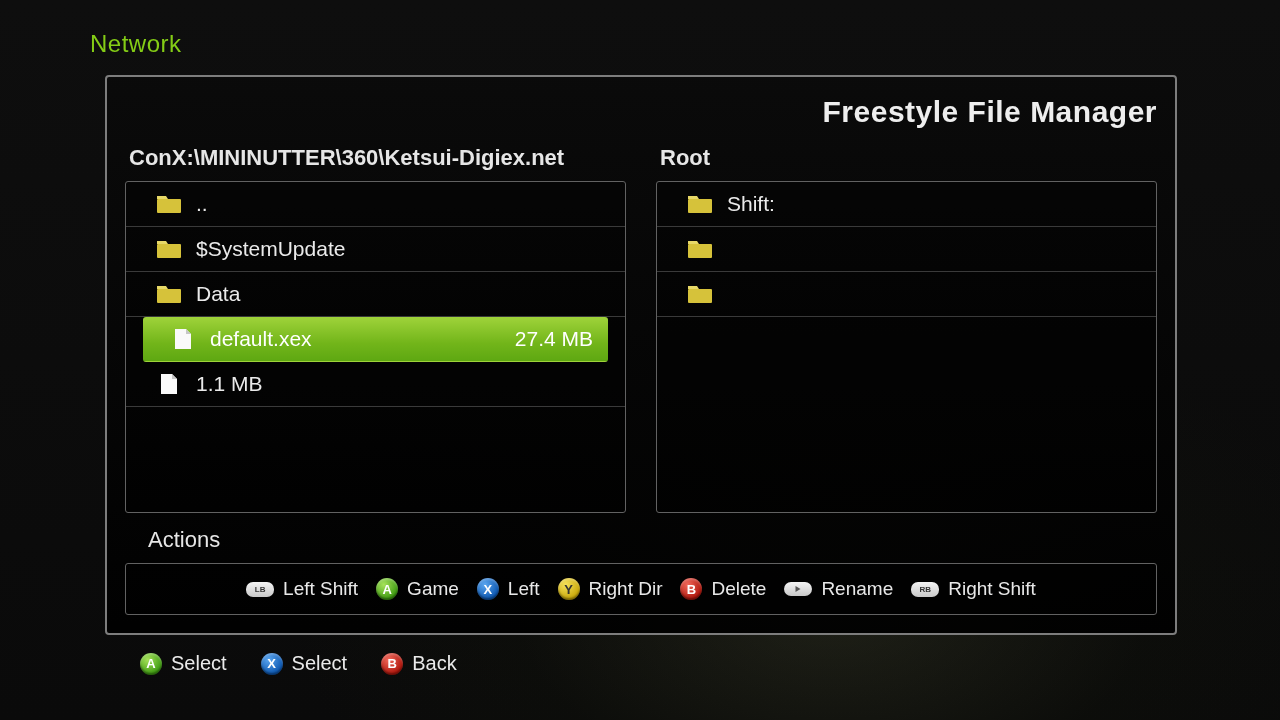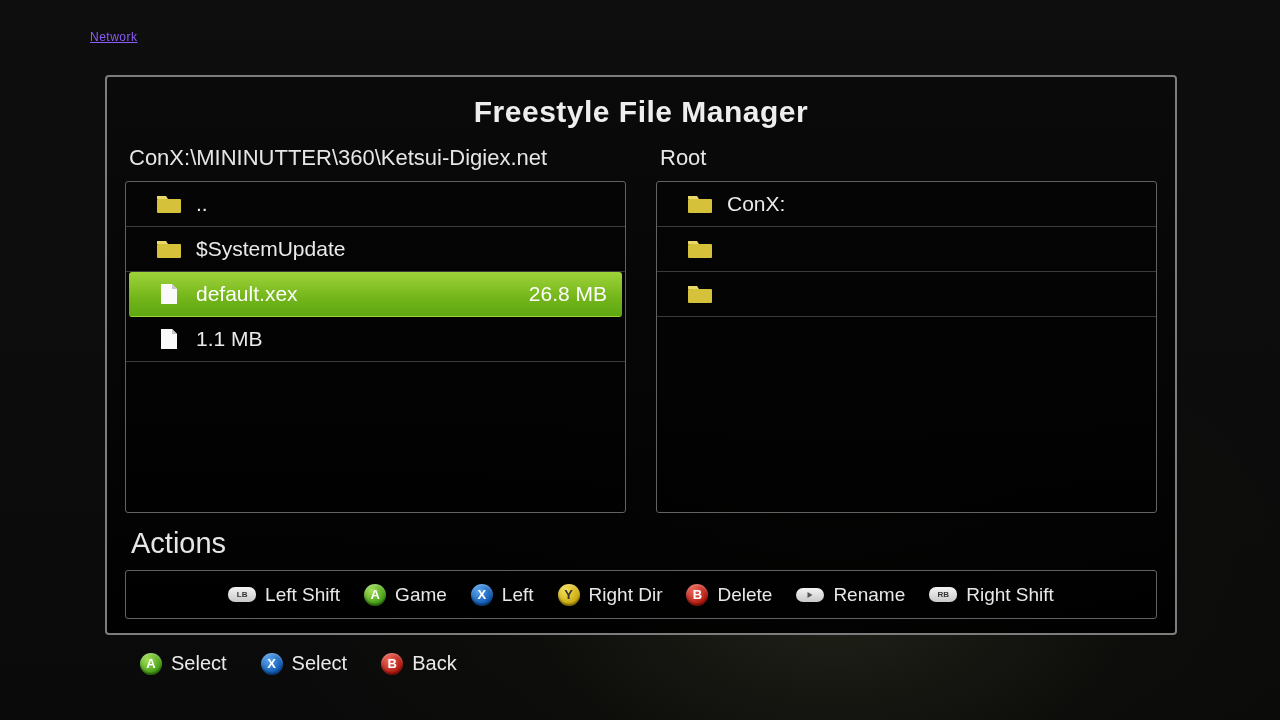--- a/index.html
+++ b/index.html
@@ -15,40 +15,39 @@
   .bg-gradient {
     position: absolute;
     inset: 0;
     background: radial-gradient(ellipse 900px 500px at 65% 85%, rgba(90,95,60,0.25) 0%, rgba(25,30,12,0.15) 35%, rgba(0,0,0,0) 60%),
                 linear-gradient(180deg, #0e0e0e 0%, #0a0a0a 100%);
   }
   .bg-network {
     position: absolute;
     top: 30px;
     left: 90px;
-    color: #8b5cf6;
-    font-size: 12px;
+    color: #84cc16;
+    font-size: 24px;
     letter-spacing: 0.5px;
-    text-decoration: underline;
   }
   .main-dialog {
     position: absolute;
     left: 105px;
     top: 75px;
     width: 1072px;
     height: 560px;
     border: 2px solid #7d7d7d;
     border-radius: 4px;
     background: linear-gradient(180deg, rgba(10,10,10,0.92) 0%, rgba(0,0,0,0.92) 100%);
     padding: 18px 18px 14px 18px;
     display: flex;
     flex-direction: column;
   }
   .title {
-    text-align: center;
+    text-align: right;
     font-size: 30px;
     font-weight: 600;
     color: #eeeeee;
     letter-spacing: 0.5px;
     margin-bottom: 16px;
   }
   .panes {
     display: flex;
     gap: 30px;
     flex: 0 0 auto;
@@ -58,20 +57,21 @@
     display: flex;
     flex-direction: column;
   }
   .pane-path {
     font-size: 22px;
     color: #e6e6e6;
     margin-bottom: 10px;
     padding-left: 4px;
     white-space: nowrap;
     overflow: hidden;
+    font-weight: bold;
   }
   .pane-list {
     border: 1px solid #626262;
     border-radius: 3px;
     height: 332px;
     background: rgba(0,0,0,0.35);
     overflow: hidden;
   }
   .row {
     display: flex;
@@ -80,47 +80,48 @@
     padding: 0 18px 0 30px;
     border-bottom: 1px solid #3a3a3a;
     font-size: 21px;
     color: #eaeaea;
   }
   .row.selected {
     background: linear-gradient(180deg, #9fd33a 0%, #72b51a 60%, #5ea812 100%);
     color: #fff;
     border-radius: 3px;
     border-bottom: 1px solid transparent;
-    margin: 0 3px;
+    margin: 0 17px;
     padding: 0 15px 0 27px;
   }
   .row.selected .size { color: #fff; }
   .icon {
     width: 26px;
     height: 22px;
     margin-right: 14px;
     flex: 0 0 auto;
   }
   .name { flex: 1; }
   .size { color: #eaeaea; font-size: 21px; }
   .actions-label {
-    font-size: 29px;
+    font-size: 22px;
     color: #e6e6e6;
     margin-top: 14px;
     margin-bottom: 10px;
     padding-left: 6px;
+    margin-left: 17px;
   }
   .actions-bar {
     border: 1px solid #626262;
     border-radius: 3px;
     height: 52px;
     display: flex;
     align-items: center;
     justify-content: center;
-    gap: 24px;
+    gap: 18px;
     background: rgba(0,0,0,0.35);
     font-size: 19px;
   }
   .footer {
     position: absolute;
     left: 140px;
     top: 652px;
     display: flex;
     align-items: center;
     gap: 34px;
@@ -207,47 +208,54 @@
             </svg>
             <span class="name">..</span>
           </div>
           <div class="row">
             <svg class="icon folder-svg" viewBox="0 0 26 22">
               <path class="tab" d="M1 3 h9 l2 3 h-11 z"></path>
               <rect x="1" y="6" width="24" height="14" rx="1"></rect>
             </svg>
             <span class="name">$SystemUpdate</span>
           </div>
+          <div class="row">
+            <svg class="icon folder-svg" viewBox="0 0 26 22">
+              <path class="tab" d="M1 3 h9 l2 3 h-11 z"></path>
+              <rect x="1" y="6" width="24" height="14" rx="1"></rect>
+            </svg>
+            <span class="name">Data</span>
+          </div>
           <div class="row selected">
             <svg class="icon file-svg" viewBox="0 0 26 22">
               <path class="page" d="M5 1 h11 l5 5 v15 h-16 z"></path>
               <path class="corner" d="M16 1 l5 5 h-5 z"></path>
             </svg>
             <span class="name">default.xex</span>
-            <span class="size">26.8 MB</span>
+            <span class="size">27.4 MB</span>
           </div>
           <div class="row">
             <svg class="icon file-svg" viewBox="0 0 26 22">
               <path class="page" d="M5 1 h11 l5 5 v15 h-16 z"></path>
               <path class="corner" d="M16 1 l5 5 h-5 z"></path>
             </svg>
             <span class="size">1.1 MB</span>
           </div>
         </div>
     </div>
 
     <div class="pane">
       <div class="pane-path">Root</div>
       <div class="pane-list" id="right-list">
           <div class="row">
             <svg class="icon folder-svg" viewBox="0 0 26 22">
               <path class="tab" d="M1 3 h9 l2 3 h-11 z"></path>
               <rect x="1" y="6" width="24" height="14" rx="1"></rect>
             </svg>
-            <span class="name">ConX:</span>
+            <span class="name">Shift:</span>
           </div>
           <div class="row">
             <svg class="icon folder-svg" viewBox="0 0 26 22">
               <path class="tab" d="M1 3 h9 l2 3 h-11 z"></path>
               <rect x="1" y="6" width="24" height="14" rx="1"></rect>
             </svg>
           </div>
           <div class="row">
             <svg class="icon folder-svg" viewBox="0 0 26 22">
               <path class="tab" d="M1 3 h9 l2 3 h-11 z"></path>

